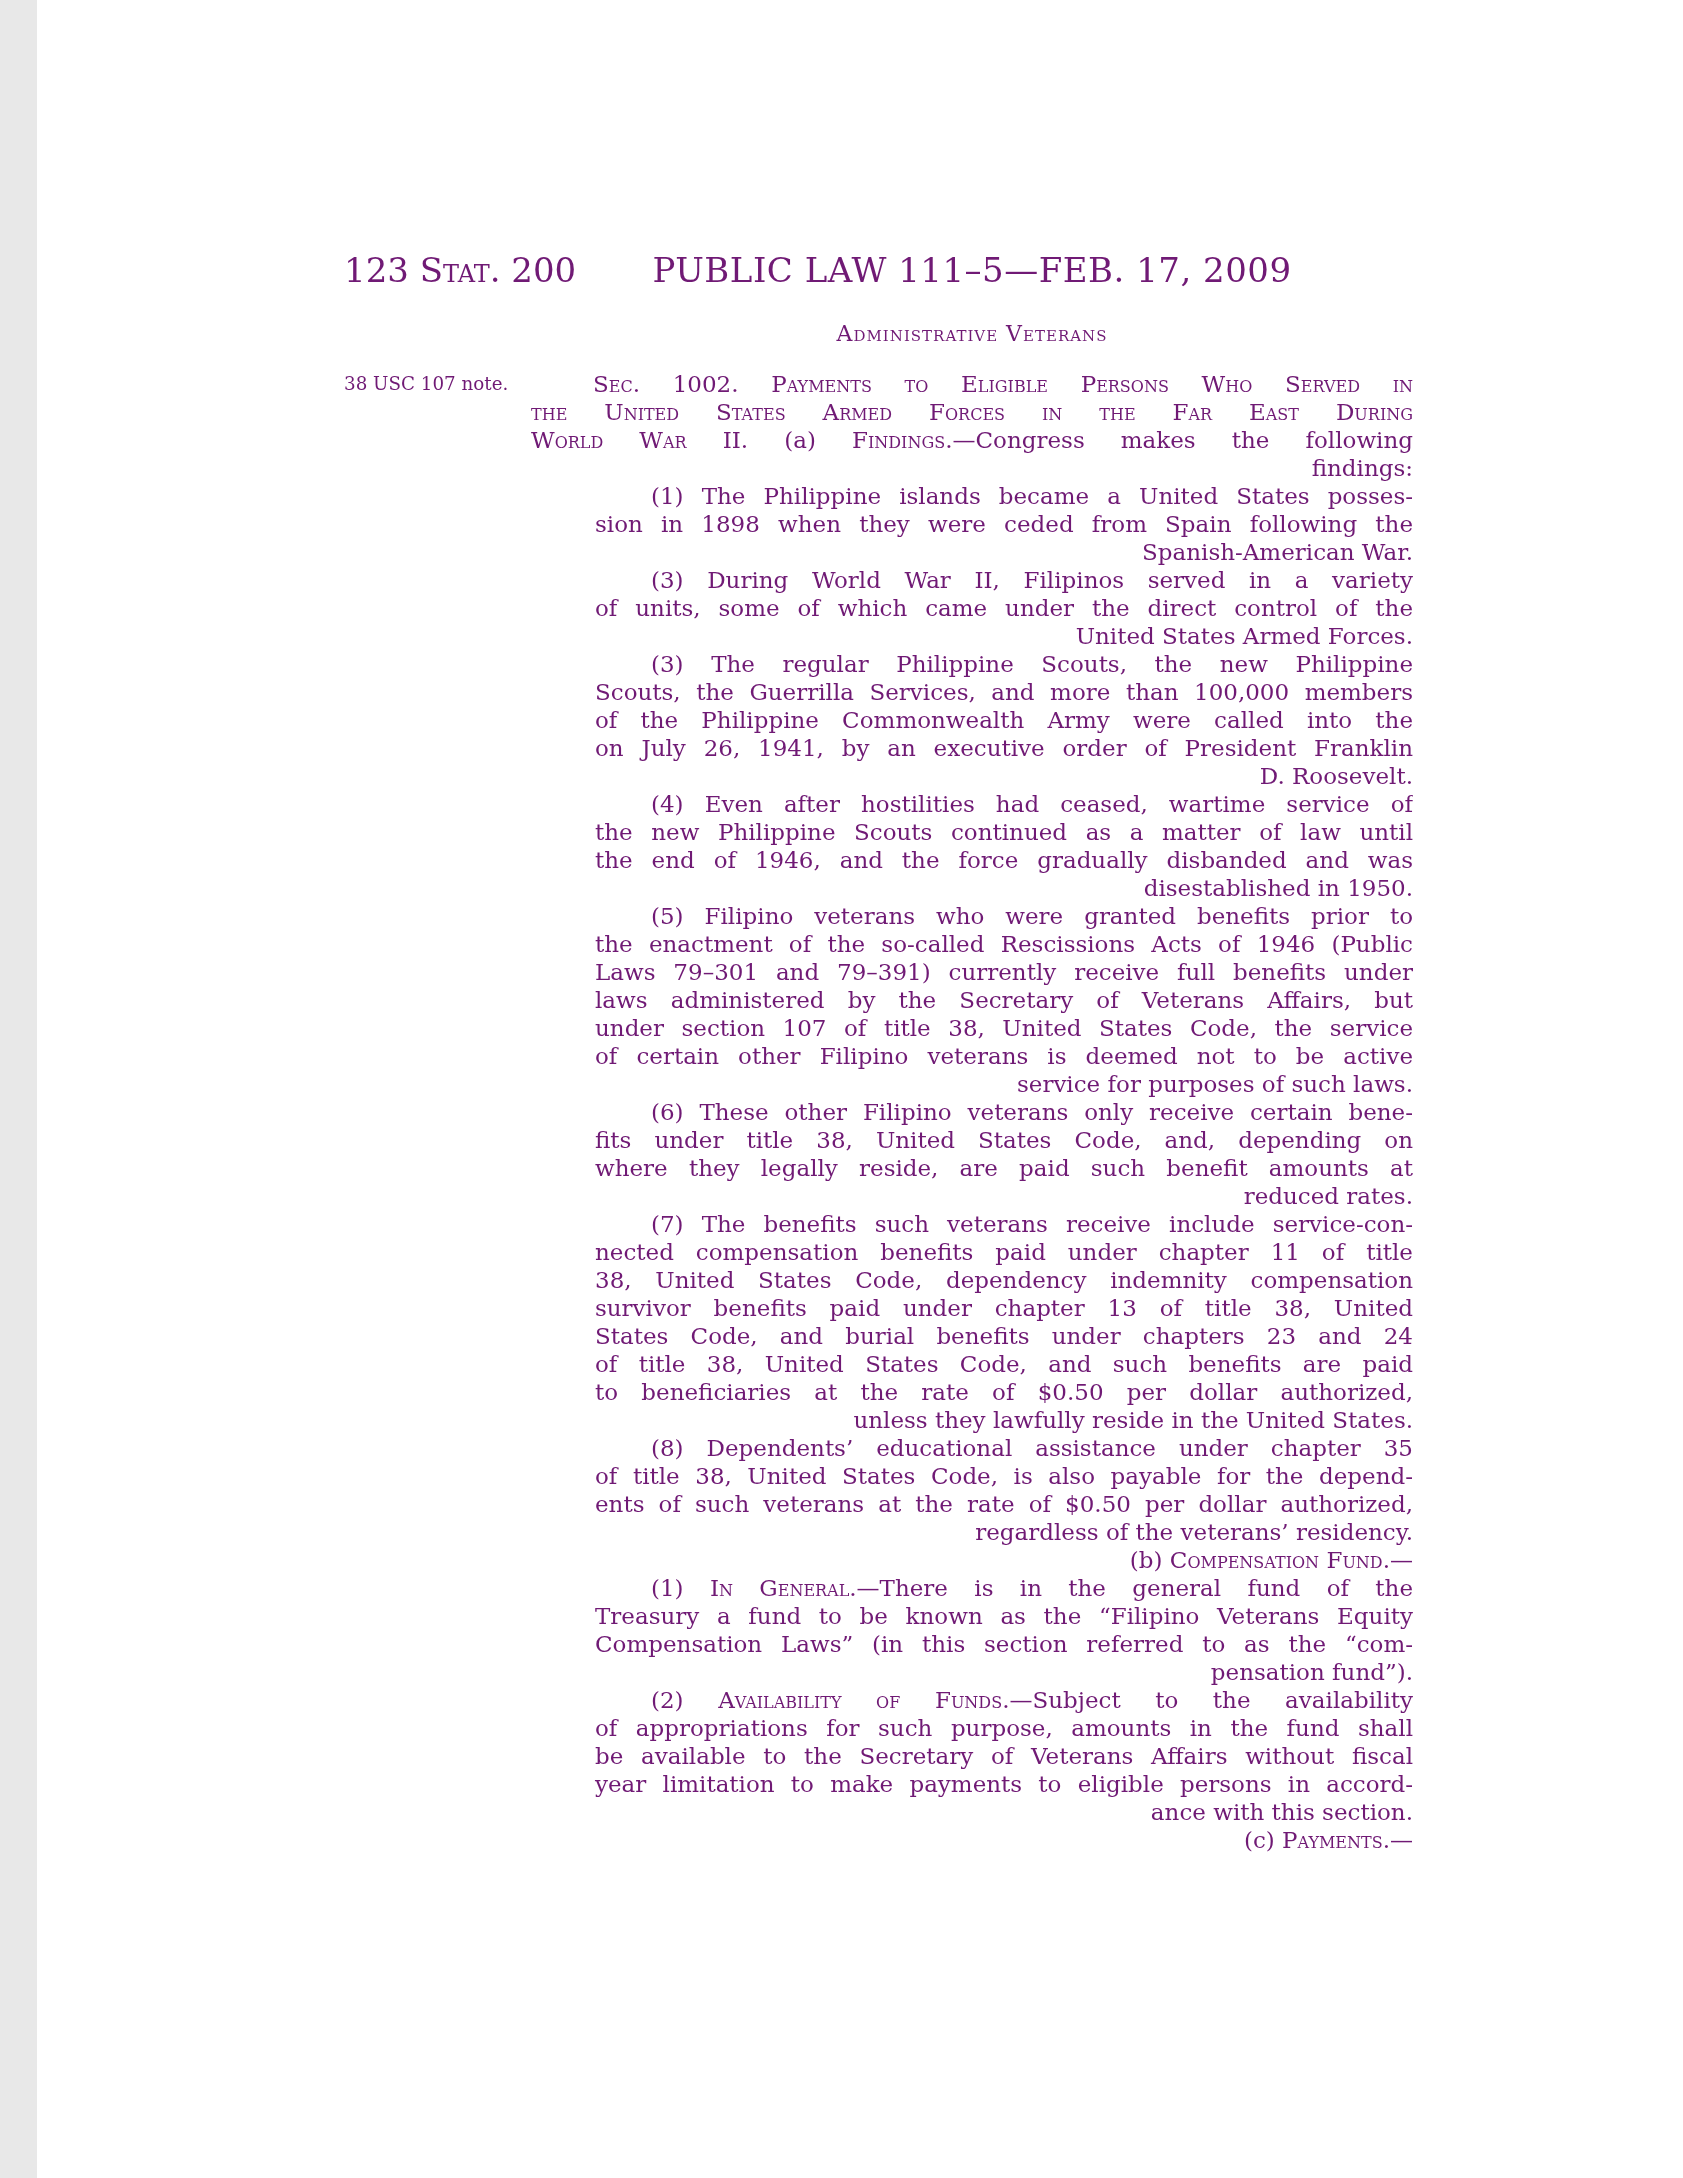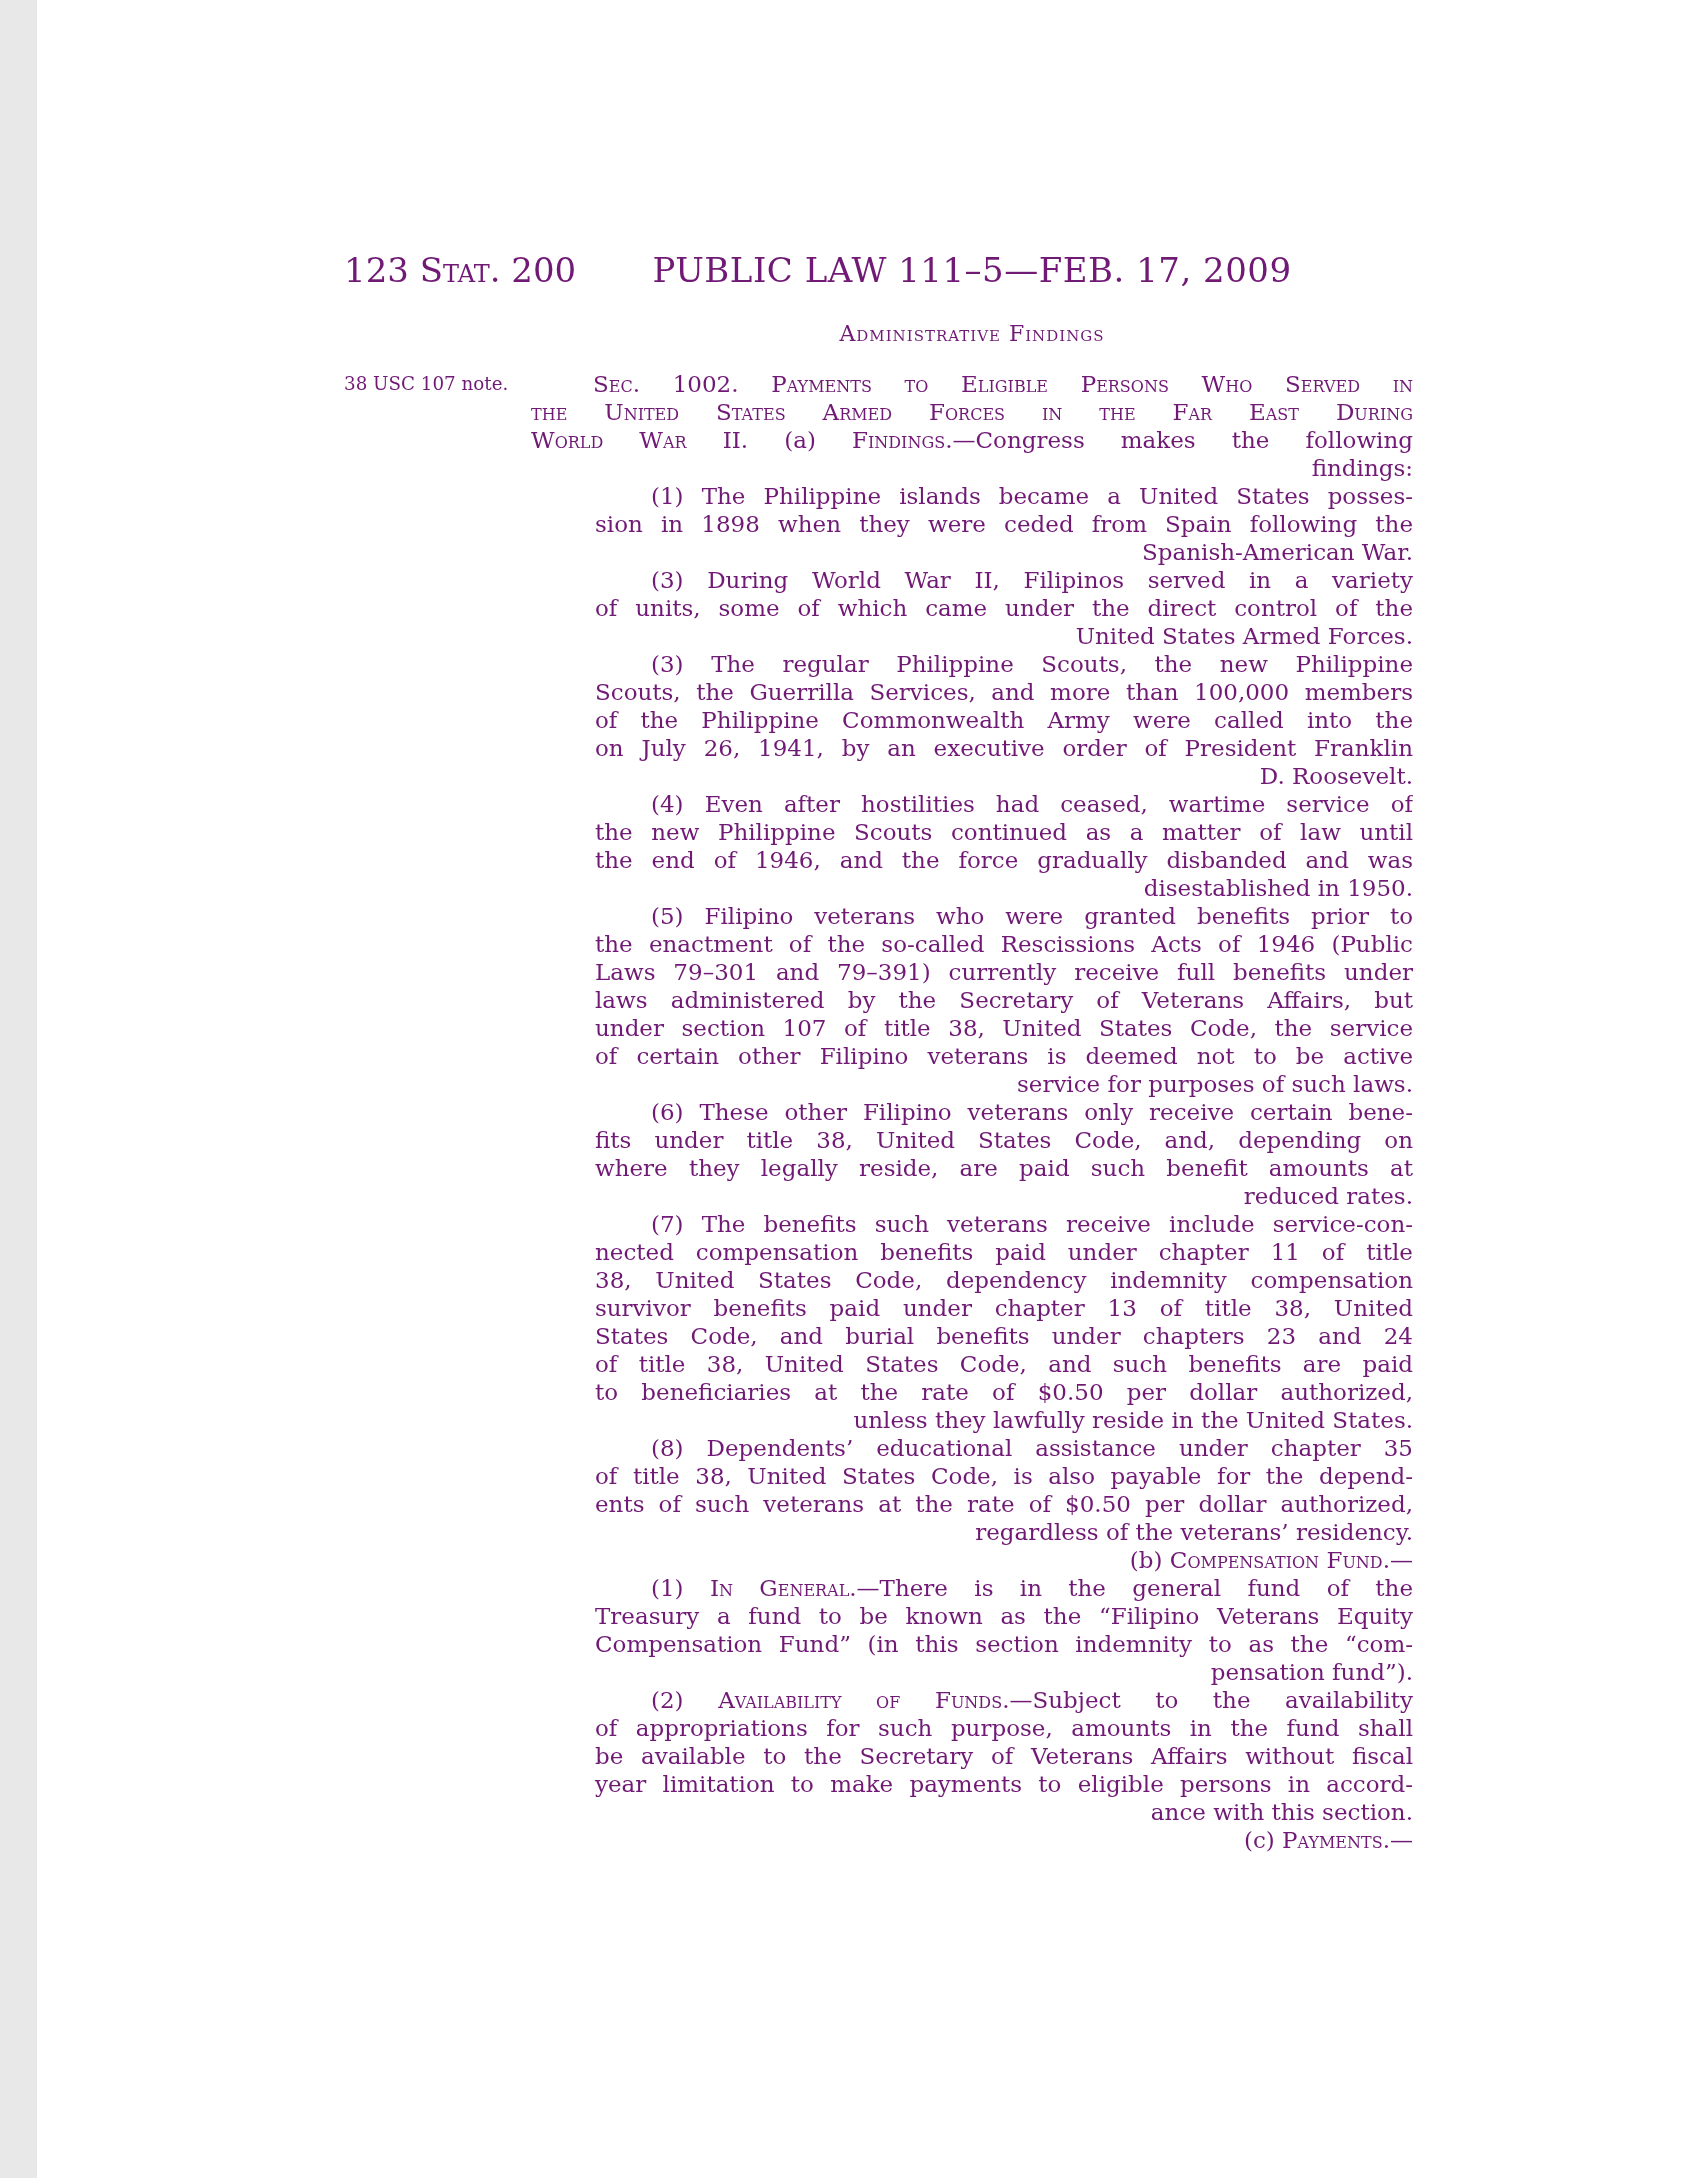--- a/index.html
+++ b/index.html
@@ -72,21 +72,21 @@
   .ind-f { padding-left: 0; }      
   .ind-s { padding-left: 64px; }   
   .ind-p { padding-left: 120px; }  
 </style>
 </head>
 <body>
 
 <div class="page">
   <div class="running-stat sc">123 Stat. 200</div>
   <div class="running-law">PUBLIC LAW 111–5—FEB. 17, 2009</div>
-  <div class="admin-heading">Administrative Findings</div>
+  <div class="admin-heading">Administrative Veterans</div>
   <div class="margin-note">38 USC 107 note.</div>
   <div class="body-text">
       <div class="ln ind-h j"><span class="sc">Sec. 1002. Payments to Eligible Persons Who Served in</span></div>
       <div class="ln ind-f j"><span class="sc">the United States Armed Forces in the Far East During</span></div>
       <div class="ln ind-f j"><span class="sc">World War II. </span><span>(a) </span><span class="sc">Findings.—</span><span>Congress makes the following</span></div>
       <div class="ln ind-f"><span>findings:</span></div>
       <div class="ln ind-p j"><span>(1) The Philippine islands became a United States posses-</span></div>
       <div class="ln ind-s j"><span>sion in 1898 when they were ceded from Spain following the</span></div>
       <div class="ln ind-s"><span>Spanish-American War.</span></div>
       <div class="ln ind-p j"><span>(3) During World War II, Filipinos served in a variety</span></div>
@@ -120,21 +120,21 @@
       <div class="ln ind-s j"><span>of title 38, United States Code, and such benefits are paid</span></div>
       <div class="ln ind-s j"><span>to beneficiaries at the rate of $0.50 per dollar authorized,</span></div>
       <div class="ln ind-s"><span>unless they lawfully reside in the United States.</span></div>
       <div class="ln ind-p j"><span>(8) Dependents’ educational assistance under chapter 35</span></div>
       <div class="ln ind-s j"><span>of title 38, United States Code, is also payable for the depend-</span></div>
       <div class="ln ind-s j"><span>ents of such veterans at the rate of $0.50 per dollar authorized,</span></div>
       <div class="ln ind-s"><span>regardless of the veterans’ residency.</span></div>
       <div class="ln ind-s"><span>(b) </span><span class="sc">Compensation Fund.—</span></div>
       <div class="ln ind-p j"><span>(1) </span><span class="sc">In General.—</span><span>There is in the general fund of the</span></div>
       <div class="ln ind-s j"><span>Treasury a fund to be known as the “Filipino Veterans Equity</span></div>
-      <div class="ln ind-s j"><span>Compensation Fund” (in this section indemnity to as the “com-</span></div>
+      <div class="ln ind-s j"><span>Compensation Laws” (in this section referred to as the “com-</span></div>
       <div class="ln ind-s"><span>pensation fund”).</span></div>
       <div class="ln ind-p j"><span>(2) </span><span class="sc">Availability of Funds.—</span><span>Subject to the availability</span></div>
       <div class="ln ind-s j"><span>of appropriations for such purpose, amounts in the fund shall</span></div>
       <div class="ln ind-s j"><span>be available to the Secretary of Veterans Affairs without fiscal</span></div>
       <div class="ln ind-s j"><span>year limitation to make payments to eligible persons in accord-</span></div>
       <div class="ln ind-s"><span>ance with this section.</span></div>
       <div class="ln ind-s"><span>(c) </span><span class="sc">Payments.—</span></div>
     </div>
 </div>
 

